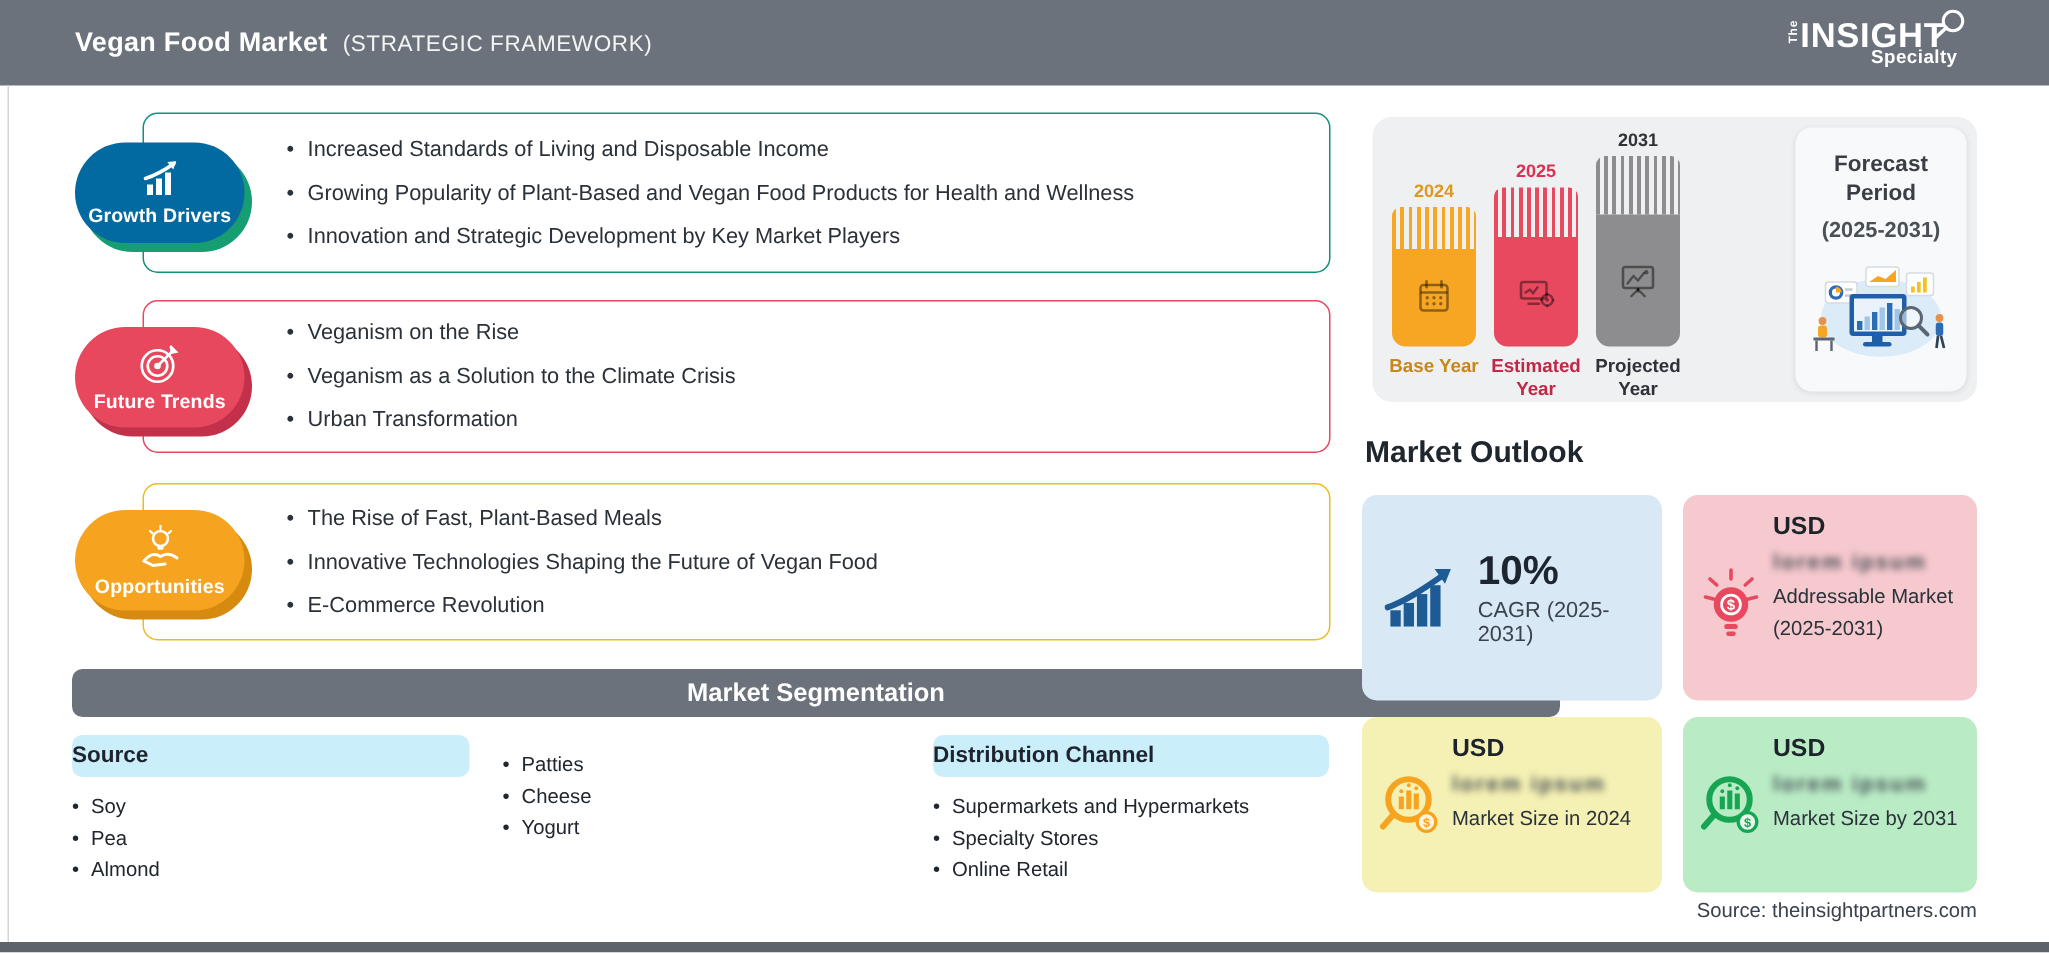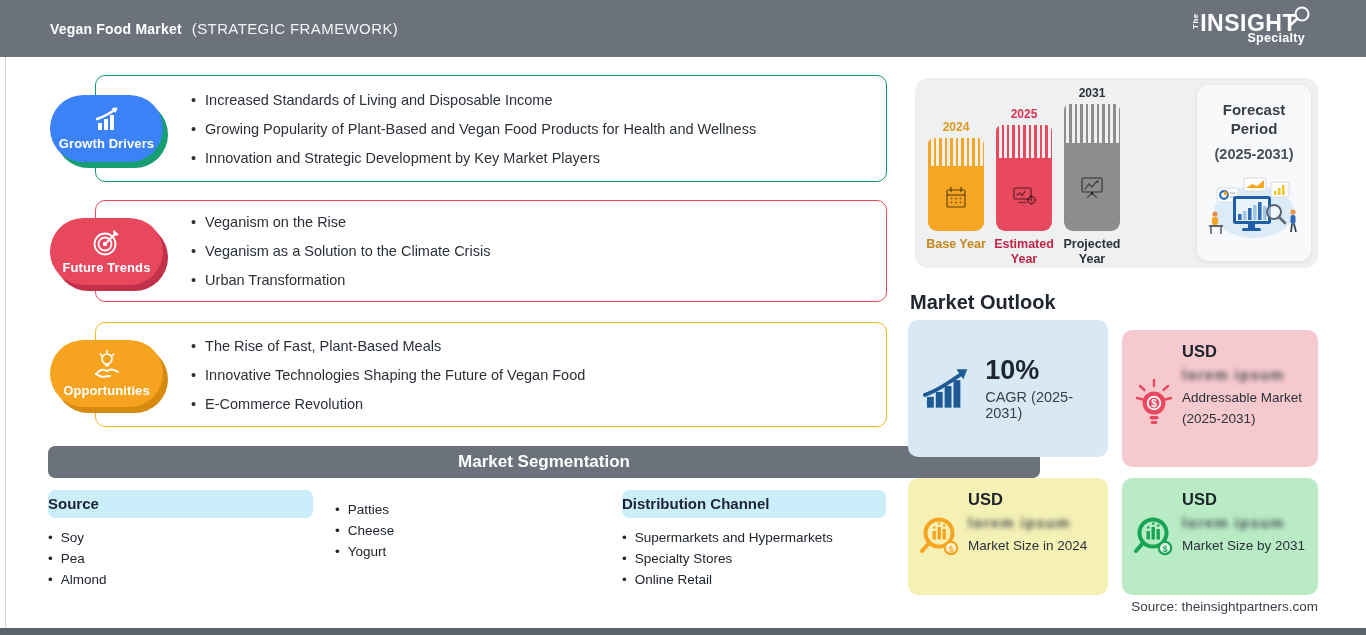--- a/index.html
+++ b/index.html
@@ -4,21 +4,21 @@
 <style>
   * { margin:0; padding:0; box-sizing:border-box; }
   html,body { width:1366px; height:635px; }
   body { font-family:"Liberation Sans", sans-serif; background:#ffffff; overflow:hidden; }
   .slide { position:relative; width:1366px; height:635px; background:#fff; }
 
   
   .header { position:absolute; left:0; top:0; width:1366px; height:57px; background:#6b727b;
             display:flex; align-items:center; justify-content:space-between; padding:0 55px 0 50px; }
   .title-wrap { display:flex; align-items:baseline; gap:10px; }
-  .title { color:#fff; font-size:14px; font-weight:700; letter-spacing:.2px; }
+  .title { color:#fff; font-size:18px; font-weight:700; letter-spacing:.2px; }
   .subtitle { color:rgba(255,255,255,.92); font-size:15px; font-weight:500; letter-spacing:.4px; }
   .logo { display:flex; flex-direction:column; align-items:flex-end; color:#fff; line-height:1; }
   .logo-top { display:flex; align-items:center; position:relative; }
   .logo-the { font-size:8px; font-weight:700; transform:rotate(-90deg); width:10px; letter-spacing:.5px; margin-right:-1px; }
   .logo-insight { font-size:23px; font-weight:800; letter-spacing:.5px; }
   .logo-lens { margin-left:-8px; margin-top:-12px; }
   .logo-partners { font-size:12.5px; font-weight:700; margin-top:-3px; padding-right:6px; letter-spacing:.3px; }
 
   .left-rule { position:absolute; left:5px; top:57px; width:1px; height:571px; background:#d2d5d9; }
   .bottom-strip { position:absolute; left:0; top:628px; width:1366px; height:7px; background:#5c636b; }
@@ -27,21 +27,21 @@
   .fbox { position:absolute; left:95px; width:792px; border:1.5px solid; border-radius:10px; background:#fff; }
   .fbox1 { top:75px;  height:107px; border-color:#12917a; }
   .fbox2 { top:200px; height:102px; border-color:#e8485e; }
   .fbox3 { top:322px; height:105px; border-color:#eebb1f; }
   .fbox ul { list-style:none; height:100%; display:flex; flex-direction:column; justify-content:center; gap:13px; padding-left:95px; }
   .fbox li { font-size:14.5px; color:#2b3138; line-height:16px; }
   .fbox li::before { content:"•"; margin-right:9px; color:#2b3138; }
 
   .badge { position:absolute; left:50px; width:113px; height:67px; border-radius:34px;
            display:flex; flex-direction:column; align-items:center; justify-content:center; z-index:2; }
-  .badge1 { top:95px;  background:#3b82f6; box-shadow:5px 6px 0 #169d72; }
+  .badge1 { top:95px;  background:#0369a1; box-shadow:5px 6px 0 #169d72; }
   .badge2 { top:218px; background:#e8485e; box-shadow:5px 6px 0 #c23049; }
   .badge3 { top:340px; background:#f6a41f; box-shadow:5px 6px 0 #d68a10; }
   .badge-label { color:#fff; font-size:13px; font-weight:700; margin-top:3px; letter-spacing:.1px; }
 
   
   .seg-bar { position:absolute; left:48px; top:446px; width:992px; height:32px; background:#6b727b; border-radius:7px;
              color:#fff; font-size:17px; font-weight:700; text-align:center; line-height:32px; }
   .seg-col { position:absolute; top:490px; }
   .seg-col1 { left:48px;  width:265px; }
   .seg-col2 { left:335px; width:265px; }
@@ -74,21 +74,21 @@
   .cap-green { color:#0d7f68; } .cap-orange { color:#c8871c; } .cap-red { color:#c22746; } .cap-gray { color:#2e3238; }
   .forecast { position:absolute; right:7px; top:7px; width:114px; height:176px; background:#f8f9fa; border-radius:11px;
               box-shadow:0 1px 4px rgba(0,0,0,.09); display:flex; flex-direction:column; align-items:center; padding-top:16px; }
   .fc-line { font-size:15px; font-weight:700; color:#3a3f46; line-height:1.25; }
   .fc-range { font-size:14.5px; font-weight:600; color:#4a5056; margin-top:7px; }
   .fc-illu { margin-top:10px; }
 
   
   .mo-title { position:absolute; left:910px; top:291px; font-size:20px; font-weight:700; color:#20262e; }
   .card { position:absolute; border-radius:10px; }
-  .card-blue  { left:908px;  top:320px; width:200px; height:137px; background:#d8e8f4;
+  .card-blue  { left:908px;  top:330px; width:200px; height:137px; background:#d8e8f4;
                 display:flex; align-items:center; gap:13px; padding-left:15px; }
   .card-pink  { left:1122px; top:330px; width:196px; height:137px; background:#f6c9ce; }
   .card-yellow{ left:908px;  top:478px; width:200px; height:117px; background:#f5f1b4; }
   .card-green { left:1122px; top:478px; width:196px; height:117px; background:#b9ecc5; }
   .cagr-value { font-size:27px; font-weight:800; color:#1d2530; line-height:1.1; }
   .cagr-label { font-size:14.5px; color:#39424d; margin-top:3px; }
   .usd-card .ico { position:absolute; left:10px; }
   .card-pink .ico { top:48px; }
   .card-yellow .ico, .card-green .ico { top:36px; }
   .usd-text { position:absolute; left:60px; top:12px; right:8px; }

